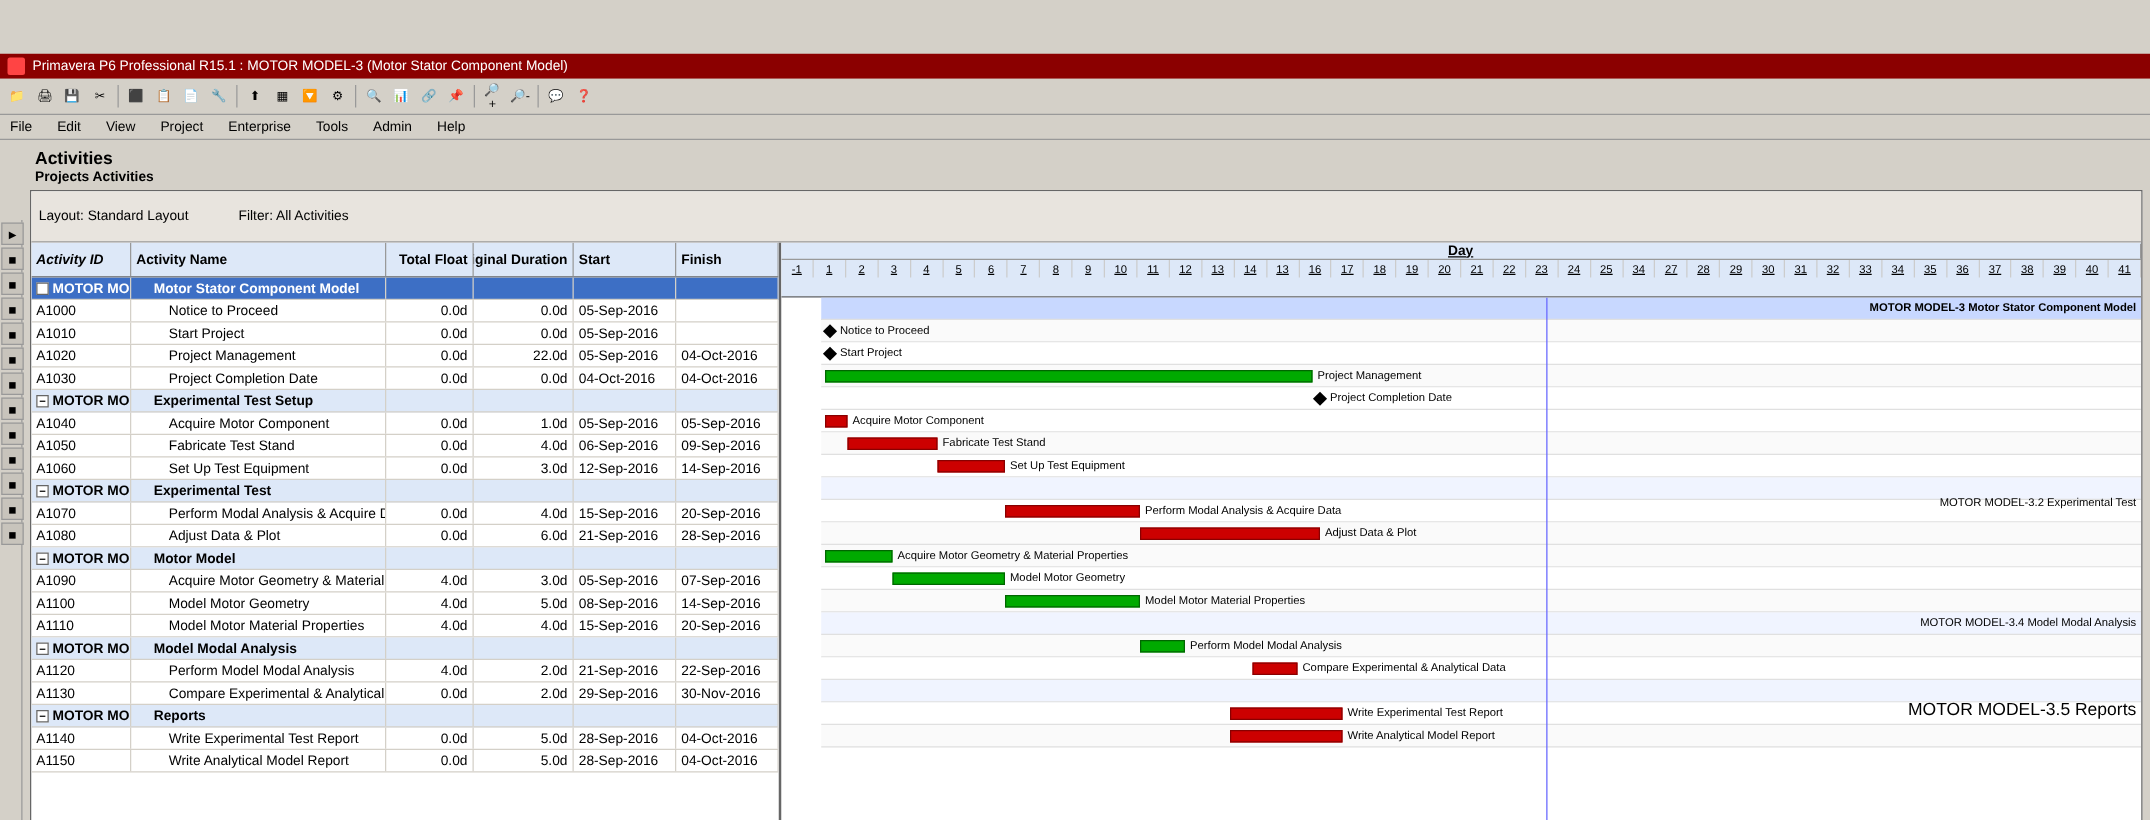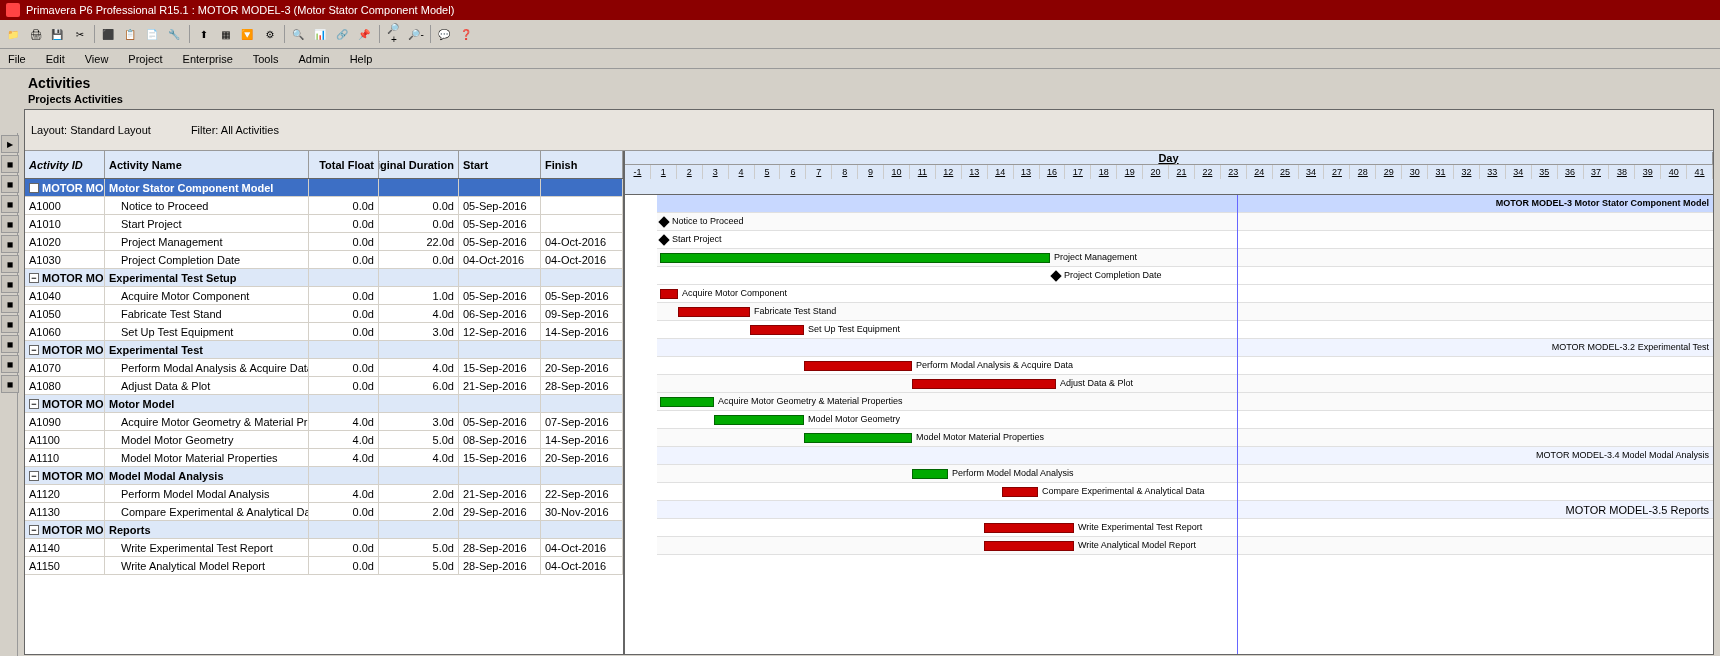--- a/index.html
+++ b/index.html
@@ -7,20 +7,21 @@
     
     .title-bar {
       background: #8b0000;
       color: white;
       padding: 2px 6px;
       font-size: 11px;
       display: flex;
       align-items: center;
       gap: 6px;
       height: 20px;
+      margin-top: 43px;
     }
     .title-bar-icon { width: 14px; height: 14px; background: #ff4444; border-radius: 2px; display: inline-block; }
     
     .toolbar-area {
       background: #d4d0c8;
       border-bottom: 1px solid #999;
       padding: 2px 0;
     }
     .toolbar-row {
       display: flex;
@@ -182,21 +183,21 @@
       padding: 0 4px;
       border-right: 1px solid #d4d0c8;
       height: 100%;
       display: flex; align-items: center;
       overflow: hidden;
       white-space: nowrap;
       font-size: 11px;
       color: #000;
     }
     .td-activity-id { width: 80px; min-width: 80px; }
-    .td-activity-name { flex: 1; min-width: 180px; }
+    .td-activity-name { flex: 1; min-width: 180px; margin-left: 14px; }
     .td-total-float { width: 70px; min-width: 70px; justify-content: flex-end; }
     .td-orig-dur { width: 80px; min-width: 80px; justify-content: flex-end; }
     .td-start { width: 82px; min-width: 82px; }
     .td-finish { width: 82px; min-width: 82px; }
     
     .indent-1 { padding-left: 16px; }
     
     .expand-icon {
       display: inline-block;
       width: 10px; height: 10px;
@@ -653,21 +654,21 @@
               </div>
               <div class="gantt-row" style="position: relative; height: 18px; border-bottom: 1px solid rgb(224, 224, 224); overflow: visible; background: rgb(250, 250, 250);">
                 <div style="position: absolute; height: 10px; top: 4px; left: 21px; width: 72px; background: rgb(204, 0, 0); border: 1px solid rgb(136, 0, 0); z-index: 2;"></div>
                 <div style="position: absolute; font-size: 9px; white-space: nowrap; top: 3px; left: 97px; z-index: 3; color: rgb(0, 0, 0);">Fabricate Test Stand</div>
               </div>
               <div class="gantt-row" style="position: relative; height: 18px; border-bottom: 1px solid rgb(224, 224, 224); overflow: visible; background: rgb(255, 255, 255);">
                 <div style="position: absolute; height: 10px; top: 4px; left: 93px; width: 54px; background: rgb(204, 0, 0); border: 1px solid rgb(136, 0, 0); z-index: 2;"></div>
                 <div style="position: absolute; font-size: 9px; white-space: nowrap; top: 3px; left: 151px; z-index: 3; color: rgb(0, 0, 0);">Set Up Test Equipment</div>
               </div>
               <div class="gantt-row group-row" style="position: relative; height: 18px; border-bottom: 1px solid rgb(224, 224, 224); overflow: visible; background: rgb(240, 244, 255);">
-                <div style="position: absolute; font-size: 9px; white-space: nowrap; top: 3px; right: 4px; z-index: 3; color: rgb(0, 0, 0);">MOTOR MODEL-3.2 Experimental Test</div>
+                <div style="position: absolute; font-size: 9px; white-space: nowrap; top: 15px; right: 4px; z-index: 3; color: rgb(0, 0, 0);">MOTOR MODEL-3.2 Experimental Test</div>
               </div>
               <div class="gantt-row" style="position: relative; height: 18px; border-bottom: 1px solid rgb(224, 224, 224); overflow: visible; background: rgb(255, 255, 255);">
                 <div style="position: absolute; height: 10px; top: 4px; left: 147px; width: 108px; background: rgb(204, 0, 0); border: 1px solid rgb(136, 0, 0); z-index: 2;"></div>
                 <div style="position: absolute; font-size: 9px; white-space: nowrap; top: 3px; left: 259px; z-index: 3; color: rgb(0, 0, 0);">Perform Modal Analysis &amp; Acquire Data</div>
               </div>
               <div class="gantt-row" style="position: relative; height: 18px; border-bottom: 1px solid rgb(224, 224, 224); overflow: visible; background: rgb(250, 250, 250);">
                 <div style="position: absolute; height: 10px; top: 4px; left: 255px; width: 144px; background: rgb(204, 0, 0); border: 1px solid rgb(136, 0, 0); z-index: 2;"></div>
                 <div style="position: absolute; font-size: 9px; white-space: nowrap; top: 3px; left: 403px; z-index: 3; color: rgb(0, 0, 0);">Adjust Data &amp; Plot</div>
               </div>
               <div class="gantt-row" style="position: relative; height: 18px; border-bottom: 1px solid rgb(224, 224, 224); overflow: visible; background: rgb(250, 250, 250);">
@@ -687,21 +688,21 @@
               </div>
               <div class="gantt-row" style="position: relative; height: 18px; border-bottom: 1px solid rgb(224, 224, 224); overflow: visible; background: rgb(250, 250, 250);">
                 <div style="position: absolute; height: 10px; top: 4px; left: 255px; width: 36px; background: rgb(0, 170, 0); border: 1px solid rgb(0, 102, 0); z-index: 2;"></div>
                 <div style="position: absolute; font-size: 9px; white-space: nowrap; top: 3px; left: 295px; z-index: 3; color: rgb(0, 0, 0);">Perform Model Modal Analysis</div>
               </div>
               <div class="gantt-row" style="position: relative; height: 18px; border-bottom: 1px solid rgb(224, 224, 224); overflow: visible; background: rgb(255, 255, 255);">
                 <div style="position: absolute; height: 10px; top: 4px; left: 345px; width: 36px; background: rgb(204, 0, 0); border: 1px solid rgb(136, 0, 0); z-index: 2;"></div>
                 <div style="position: absolute; font-size: 9px; white-space: nowrap; top: 3px; left: 385px; z-index: 3; color: rgb(0, 0, 0);">Compare Experimental &amp; Analytical Data</div>
               </div>
               <div class="gantt-row group-row" style="position: relative; height: 18px; border-bottom: 1px solid rgb(224, 224, 224); overflow: visible; background: rgb(240, 244, 255);">
-                <div style="position: absolute; font-size: 11px; white-space: nowrap; top: 3px; right: 4px; z-index: 3; color: rgb(0, 0, 0);">MOTOR MODEL-3.5 Reports</div>
+                <div style="position: absolute; font-size: 14px; white-space: nowrap; top: 15px; right: 4px; z-index: 3; color: rgb(0, 0, 0);">MOTOR MODEL-3.5 Reports</div>
               </div>
               <div class="gantt-row" style="position: relative; height: 18px; border-bottom: 1px solid rgb(224, 224, 224); overflow: visible; background: rgb(255, 255, 255);">
                 <div style="position: absolute; height: 10px; top: 4px; left: 327px; width: 90px; background: rgb(204, 0, 0); border: 1px solid rgb(136, 0, 0); z-index: 2;"></div>
                 <div style="position: absolute; font-size: 9px; white-space: nowrap; top: 3px; left: 421px; z-index: 3; color: rgb(0, 0, 0);">Write Experimental Test Report</div>
               </div>
               <div class="gantt-row" style="position: relative; height: 18px; border-bottom: 1px solid rgb(224, 224, 224); overflow: visible; background: rgb(250, 250, 250);">
                 <div style="position: absolute; height: 10px; top: 4px; left: 327px; width: 90px; background: rgb(204, 0, 0); border: 1px solid rgb(136, 0, 0); z-index: 2;"></div>
                 <div style="position: absolute; font-size: 9px; white-space: nowrap; top: 3px; left: 421px; z-index: 3; color: rgb(0, 0, 0);">Write Analytical Model Report</div>
               </div>
               <div class="gantt-vertical-line" style="left: 612px;"></div>

